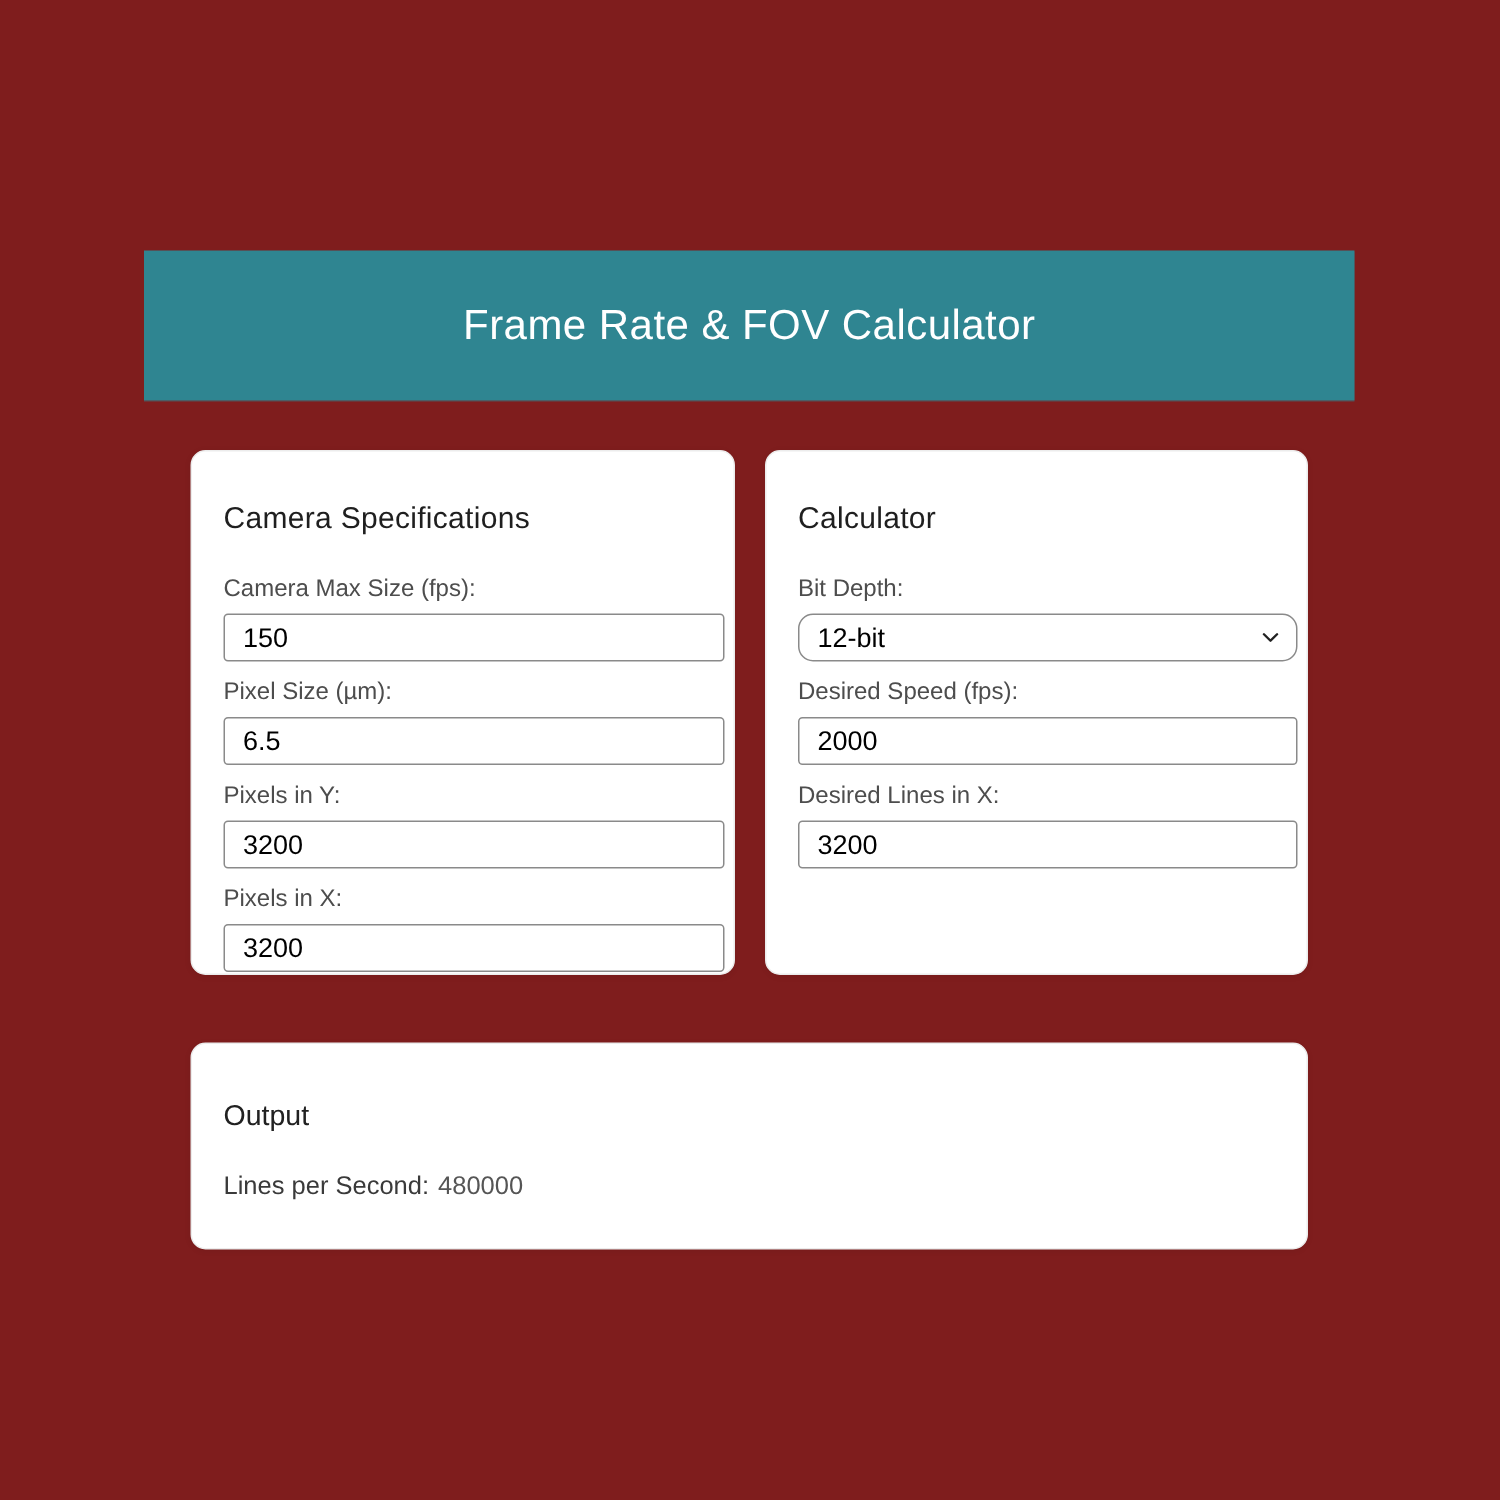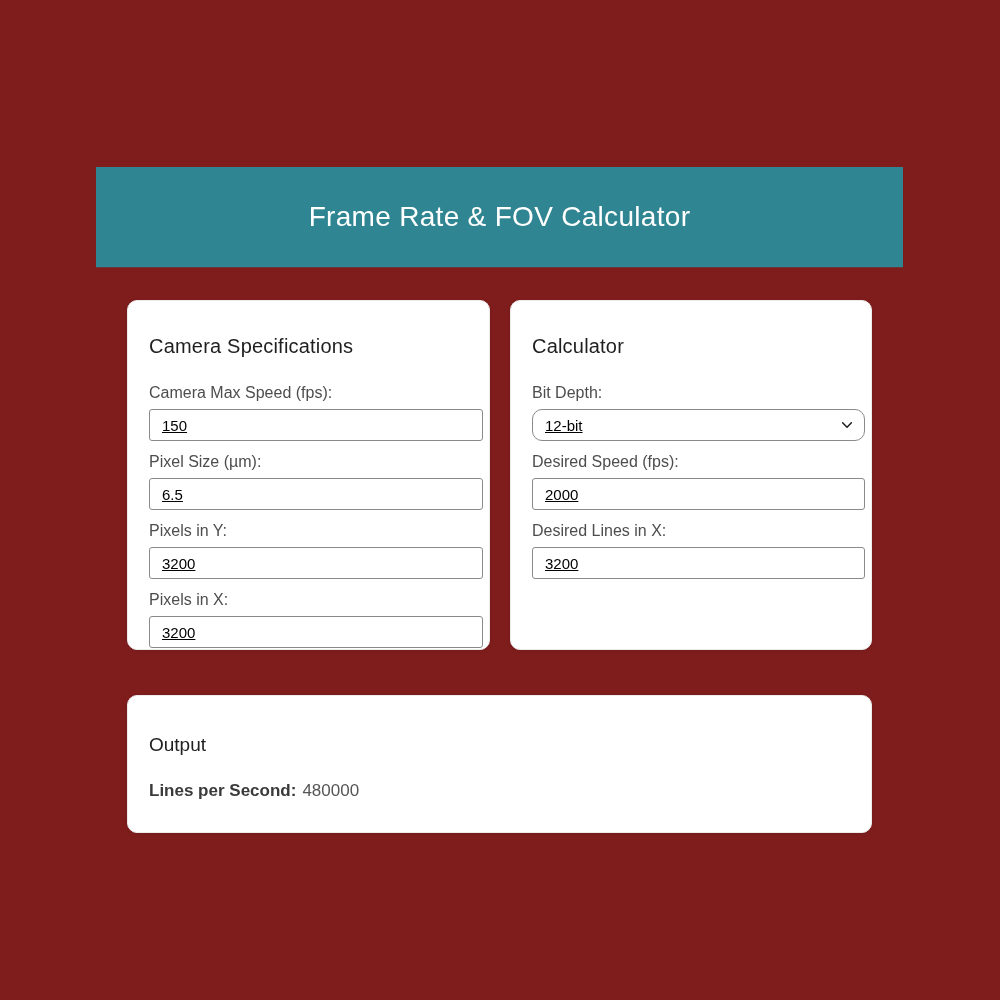--- a/index.html
+++ b/index.html
@@ -68,25 +68,24 @@
   .field input,
   .field select {
     display: block;
     width: 100%;
     height: 32px;
     box-sizing: border-box;
     border: 1px solid #8a8a8a;
     border-radius: 3px;
     background: #ffffff;
     font-family: "Liberation Sans", sans-serif;
-    font-size: 15px;
+    font-size: 18px;
     color: #000000;
     padding: 0 12px;
     outline: none;
-    text-decoration: underline;
   }
   .select-wrap { position: relative; }
   .field select {
     -webkit-appearance: none;
     -moz-appearance: none;
     appearance: none;
     padding-right: 32px;
     border-radius: 10px;
   }
   .select-chevron {
@@ -104,39 +103,39 @@
     margin: 0 0 25px 0;
     font-size: 19px;
     font-weight: 400;
     color: #212121;
   }
   .output-line {
     font-size: 17px;
     color: #555555;
   }
   .output-label {
-    font-weight: 700;
+    font-weight: 400;
     color: #3a3a3a;
     margin-right: 6px;
   }
 </style>
 </head>
 <body>
 
 <div class="page">
 
   <div class="banner">
     <div class="banner-title">Frame Rate &amp; FOV Calculator</div>
   </div>
 
   <div class="card card-camera">
     <h2 class="card-title">Camera Specifications</h2>
 
     <div class="field">
-      <label class="field-label">Camera Max Speed (fps):</label>
+      <label class="field-label">Camera Max Size (fps):</label>
       <input type="text" value="150" style="">
     </div>
 
     <div class="field">
       <label class="field-label">Pixel Size (µm):</label>
       <input type="text" value="6.5" style="">
     </div>
 
     <div class="field">
       <label class="field-label">Pixels in Y:</label>

